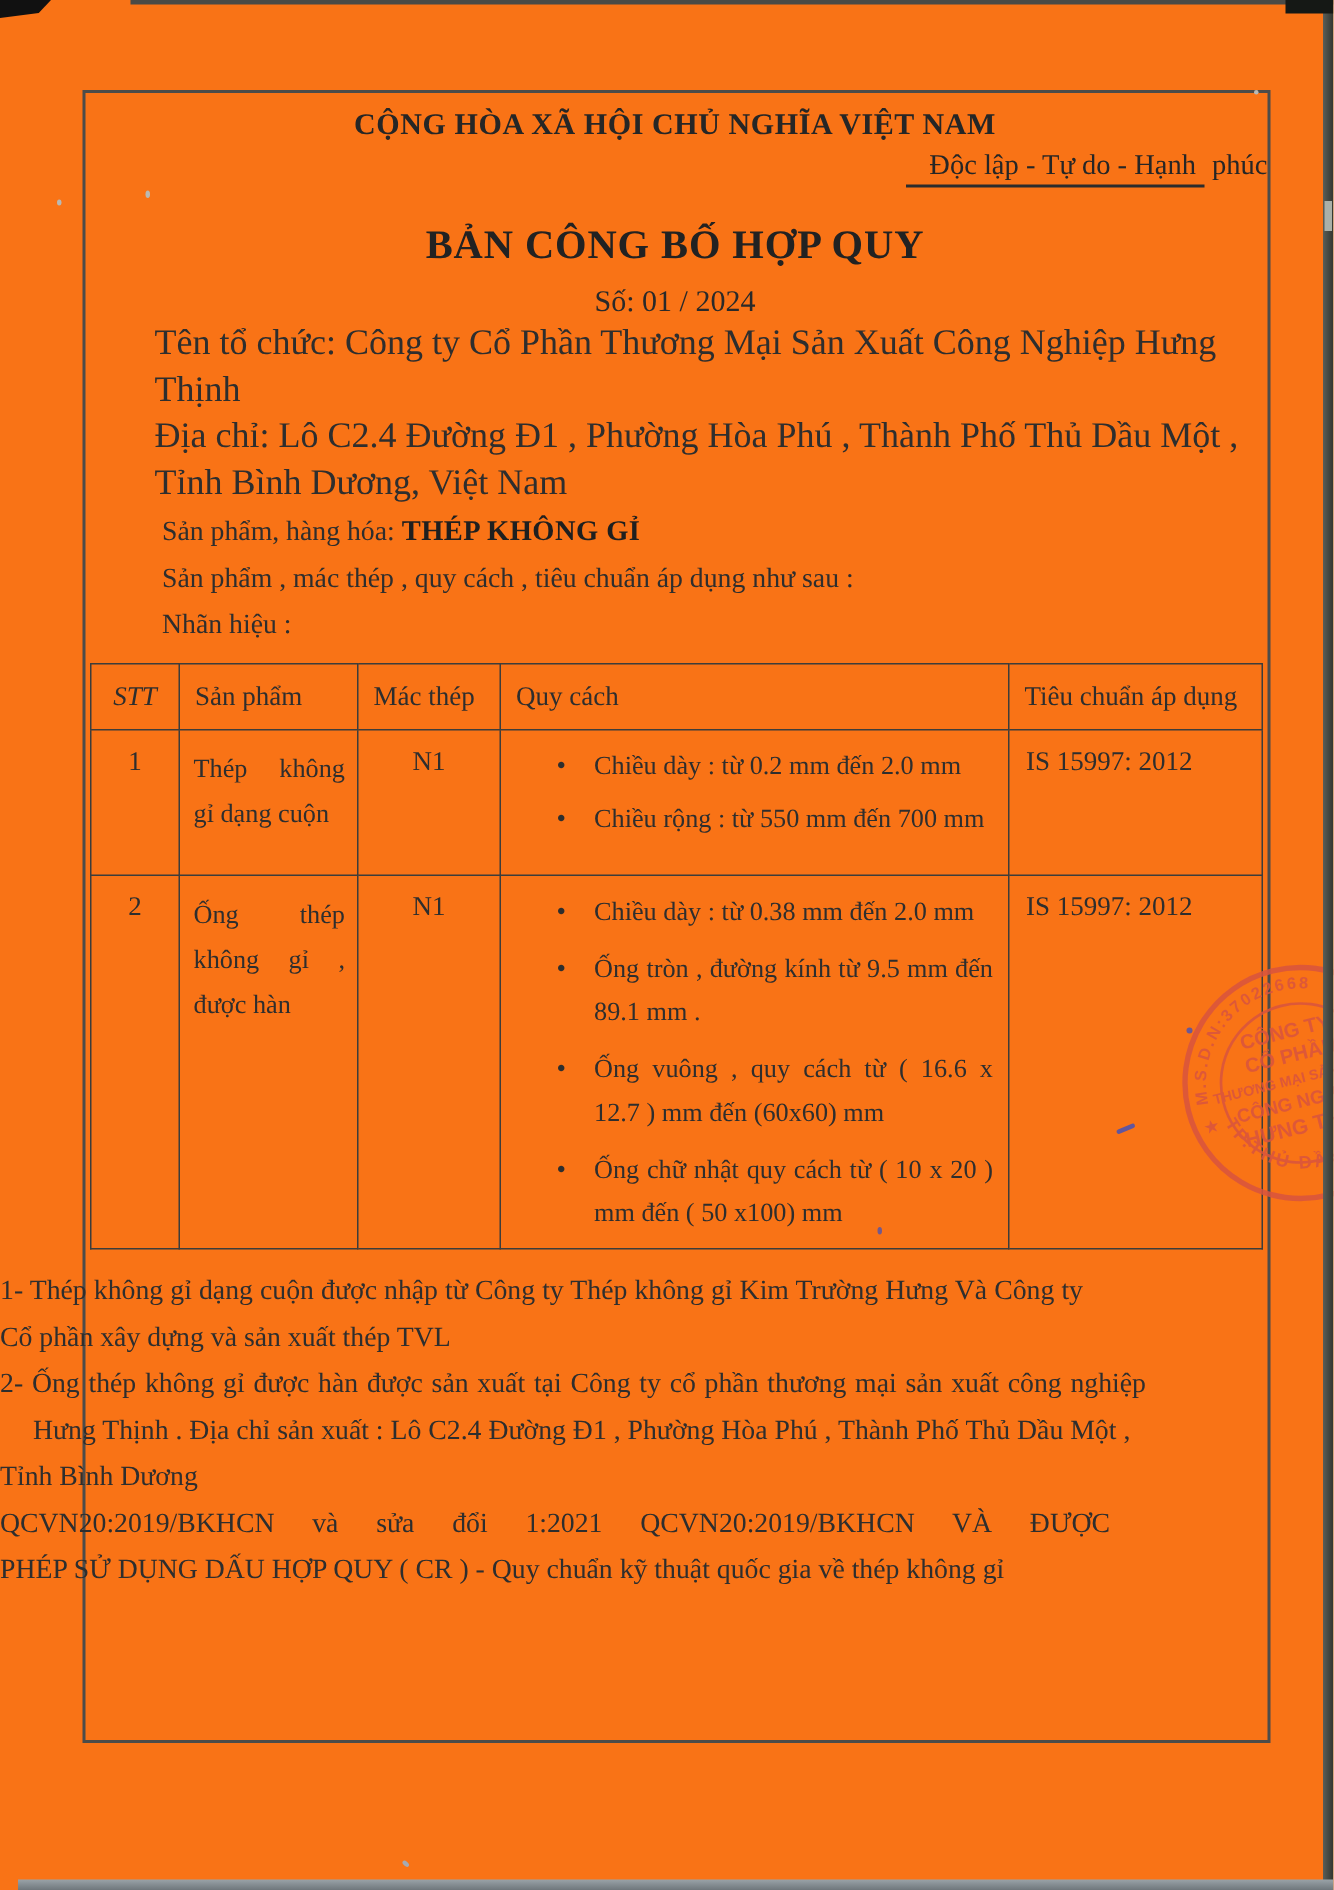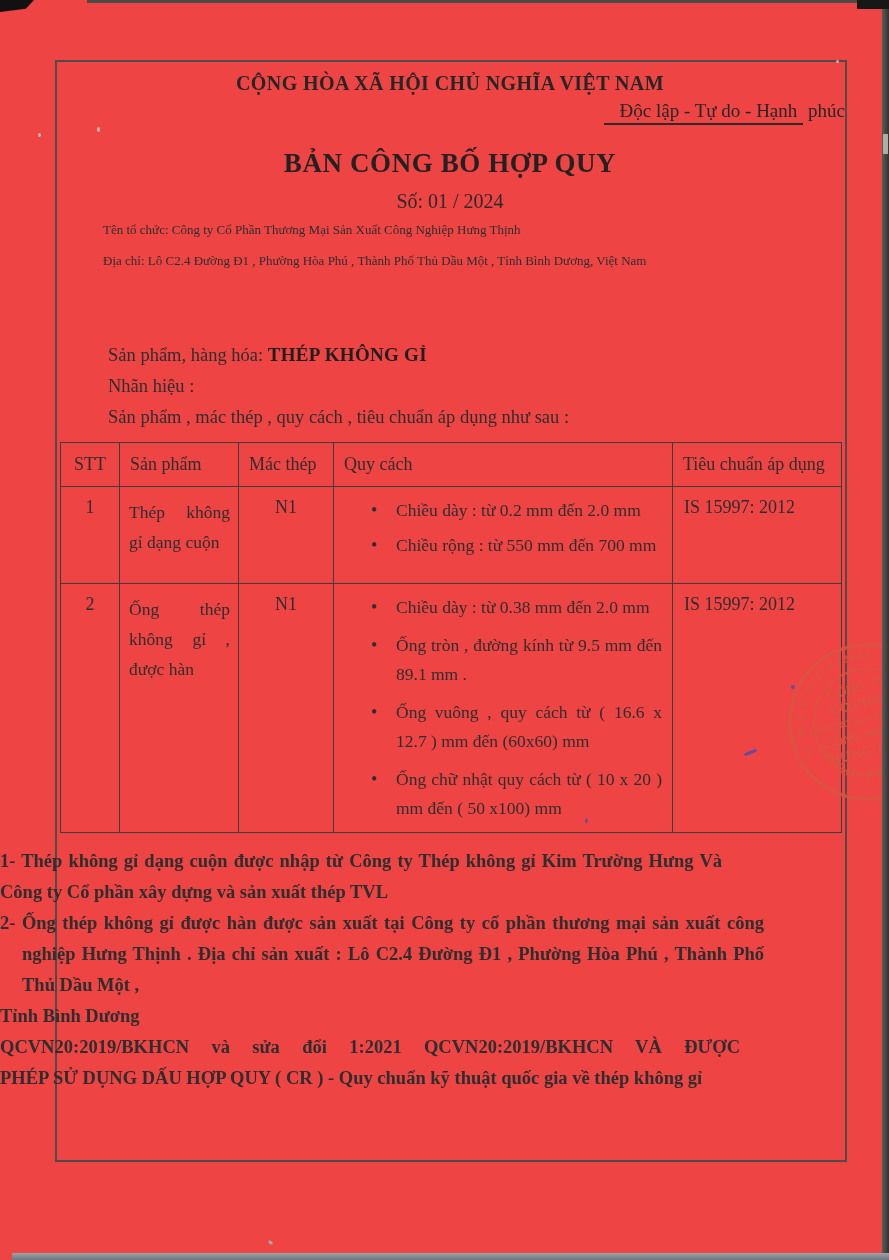--- a/index.html
+++ b/index.html
@@ -1,18 +1,18 @@
 <!DOCTYPE html>
 <html><head>
 <meta charset="utf-8">
 <style>
   html,body{margin:0;padding:0;background:#e9e9e9;}
   .page{
     position:relative; width:889px; height:1260px; overflow:hidden;
-    background:#ef4444;
+    background:#f97316;
     font-family:"Liberation Serif","DejaVu Serif",serif;
     color:#2e2e2e;
   }
   
   .corner-wedge{position:absolute;left:0;top:0;width:34px;height:12px;background:#111;
     clip-path:polygon(0 0,100% 0,76% 72%,0 100%);z-index:30;}
   .top-strip{position:absolute;left:87px;top:0;width:802px;height:3px;background:#4a4a46;z-index:30;}
   .top-right-blob{position:absolute;left:857px;top:0;width:32px;height:9px;background:#151815;z-index:31;}
   .right-band{position:absolute;right:0;top:0;width:7px;height:1260px;
     background:linear-gradient(to right,#5a5e58,#30342f);z-index:30;}
@@ -39,47 +39,47 @@
     font-size:20px;font-weight:bold;color:#262626;letter-spacing:.4px;}
   .h-motto{position:absolute;left:0;top:100px;width:100%;
     font-size:19px;font-weight:normal;color:#262626;text-align:right;}
   .motto-u{border-bottom:2px solid #2c2c2c;padding:0 6px 2px 16px;}
   .h-title{position:absolute;left:0;top:148px;width:100%;
     font-size:27px;font-weight:bold;color:#222;letter-spacing:.6px;}
   .h-number{position:absolute;left:0;top:190px;width:100%;font-size:20px;color:#2a2a2a;}
 
   
   .org-block{position:absolute;left:103px;top:214px;width:742px;z-index:2;}
-  .org-block p{margin:0;font-size:13px;line-height:31px;font-family:Liberation Serif, serif;}
+  .org-block p{margin:0;font-size:24px;line-height:31px;font-family:Liberation Serif, serif;}
   .product-block{position:absolute;left:108px;top:339px;width:735px;z-index:2;}
   .product-block p{margin:0;font-size:18.5px;line-height:31px;}
   .product-block b{font-size:19px;letter-spacing:.3px;color:#1f1f1f;}
 
   
   table.spec-table{position:absolute;left:60px;top:442px;width:781px;z-index:2;
     border-collapse:collapse;table-layout:fixed;}
   .spec-table th,.spec-table td{border:1.4px solid #3d3d3b;vertical-align:top;
     font-size:18px;font-weight:normal;color:#2e2e2e;padding:0;}
   .spec-table tr.thead{height:44px;}
   .spec-table tr.r1{height:97px;}
   .spec-table tr.r2{height:239px;}
   .spec-table th{vertical-align:middle;text-align:left;padding-left:10px;}
-  .spec-table th.c-stt{text-align:center;padding-left:0;}
+  .spec-table th.c-stt{text-align:center;padding-left:0;font-style:italic;}
   td.c-stt{text-align:center;padding-top:10px;}
   td.c-prod{padding:10px 8px 0 9px;text-align:justify;line-height:30px;font-size:17.5px;}
   td.c-grade{text-align:center;padding-top:10px;}
   td.c-specs ul{list-style:none;margin:9px 10px 0 35px;padding:0;}
   td.c-specs li{position:relative;padding-left:27px;margin-bottom:9px;
     text-align:justify;line-height:29px;font-size:17.5px;}
   tr.r1 td.c-specs li{margin-bottom:6px;}
   td.c-specs li::before{content:"•";position:absolute;left:2px;top:0;font-size:18px;}
   td.c-std{padding:10px 22px 0 11px;}
 
   
-  .notes{position:absolute;left:0;top:846px;width:889px;z-index:2;font-size:18.5px;font-weight:bold;}
+  .notes{position:absolute;left:0;top:846px;width:889px;z-index:2;font-size:18.5px;}
   .notes p{margin:0;line-height:31px;}
   .n1{margin-left:103px;width:722px;text-align:justify;}
   .n2{margin-left:103px;width:742px;padding-left:22px;text-indent:-22px;text-align:justify;margin-top:1px;}
   .n3{margin-left:103px;margin-top:1px;}
   .n4{margin-left:103px;}
   .n5a{margin-left:103px;width:740px;text-align-last:justify;}
   .n5b{margin-left:60px;width:784px;}
 
   
   .stamp{position:absolute;left:717px;top:572px;z-index:6;opacity:.85;pointer-events:none;}
@@ -116,22 +116,22 @@
     <div class="h-number">Số: 01 / 2024</div>
   </div>
 
   <div class="org-block">
     <p>Tên tổ chức: Công ty Cổ Phần Thương Mại Sản Xuất Công Nghiệp Hưng Thịnh</p>
     <p>Địa chỉ: Lô C2.4 Đường Đ1 , Phường Hòa Phú , Thành Phố Thủ Dầu Một , Tỉnh Bình Dương, Việt Nam</p>
   </div>
 
   <div class="product-block">
     <p><span>Sản phẩm, hàng hóa:</span> <b>THÉP KHÔNG GỈ</b></p>
+    <p>Sản phẩm , mác thép , quy cách , tiêu chuẩn áp dụng như sau :</p>
     <p>Nhãn hiệu :</p>
-    <p>Sản phẩm , mác thép , quy cách , tiêu chuẩn áp dụng như sau :</p>
   </div>
 
   <table class="spec-table">
     <colgroup>
       <col style="width:59px">
         <col style="width:119px">
         <col style="width:95px">
       <col style="width:339px">
         <col style="width:169px">
     </colgroup>

